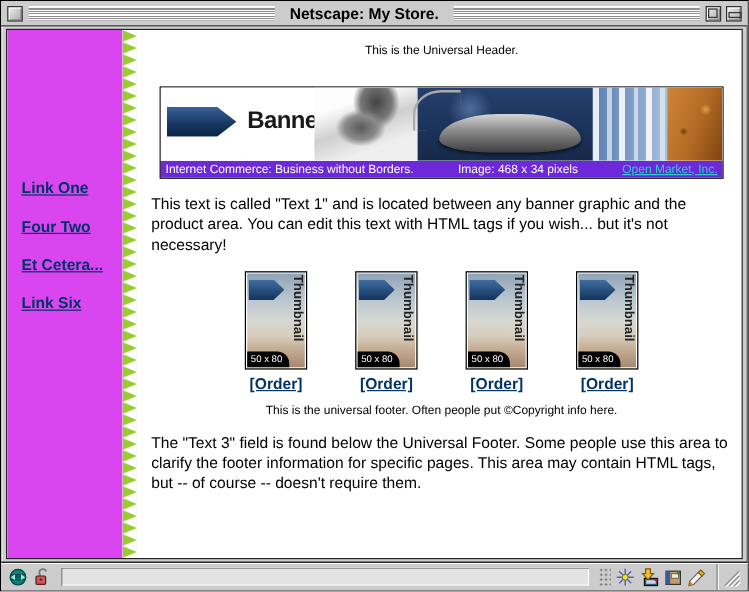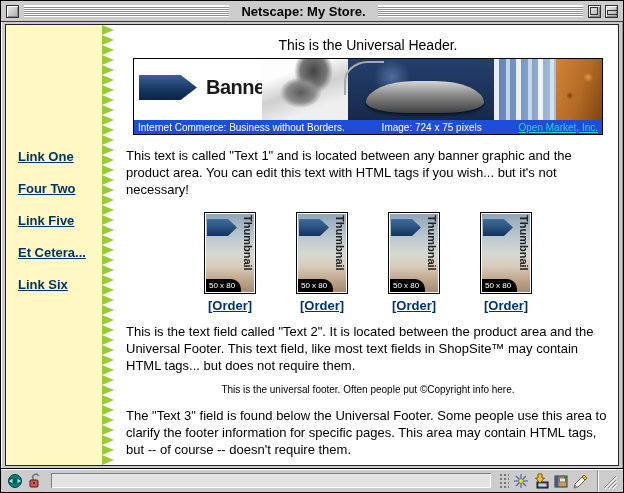--- a/index.html
+++ b/index.html
@@ -49,35 +49,35 @@
   .viewport {
     flex: 1 1 auto; margin: 2px 4px;
     border: 1px solid #222;
     background: #fff;
     position: relative; overflow: hidden;
   }
 
   
   .sidebar {
     position: absolute; left: 0; top: 0; bottom: 0; width: 96px;
-    background: #fef9c3;
+    background: #d946ef;
   }
   .teeth { position: absolute; left: 96px; top: 0; bottom: 0; width: 12px; }
   .teeth svg { display: block; width: 12px; height: 100%; }
   .sidebar-links { padding-top: 124px; }
   .slink {
     display: block; margin: 0 0 17px 12px;
     font-size: 13px; font-weight: bold;
     color: #003366; text-decoration: underline;
     cursor: pointer; white-space: nowrap;
   }
 
   
   .main { margin-left: 112px; padding: 6px 8px 0 8px; font-size: 13px; color: #000; }
-  .uheader { font-size: 14px; text-align: center; margin: 6px 0 5px; }
+  .uheader { font-size: 10px; text-align: center; margin: 6px 0 24px; }
 
   
   .banner { width: 470px; margin: 0 auto 12px; border: 1px solid #000; }
   .banner-photo { position: relative; width: 468px; height: 61px; background: #fff; overflow: hidden; }
   .b-arrow {
     position: absolute; left: 5px; top: 16px; width: 58px; height: 25px;
     background: linear-gradient(180deg, #39639a 0%, #16355f 60%, #0a2445 100%);
     clip-path: polygon(0 0, 72% 0, 100% 50%, 72% 100%, 0 100%);
   }
   .b-label { position: absolute; left: 72px; top: 17px; font-size: 20px; font-weight: bold; color: #1a1a1a; letter-spacing: -0.5px; }
@@ -112,21 +112,21 @@
       linear-gradient(90deg, #5f82b4 0%, #7d9cc6 50%, #a9c0da 100%);
   }
   .b-rock {
     position: absolute; left: 422px; top: 0; width: 46px; height: 61px;
     background:
       radial-gradient(circle 5px at 30% 60%, #6e3c10 0%, transparent 70%),
       radial-gradient(circle 7px at 70% 30%, #e09a4a 0%, transparent 70%),
       linear-gradient(110deg, #d08438 0%, #b26a24 55%, #7e4312 100%);
   }
   .banner-caption {
-    width: 468px; height: 14px; background: #1d4ed8;
+    width: 468px; height: 14px; background: #6d28d9;
     display: flex; align-items: center; justify-content: space-between;
     padding: 0 4px; font-size: 10px; white-space: nowrap;
   }
   .cap-left, .cap-center { color: #fff; }
   .cap-right { color: #33cccc; text-decoration: underline; }
 
   
   .para { width: 484px; line-height: 17px; margin-bottom: 10px; }
   .ufooter { font-size: 10px; text-align: center; margin: 10px 0 12px; }
 
@@ -200,21 +200,20 @@
     <div class="tb-box zoom" style="margin-right:4px;"></div>
     <div class="tb-box collapse"></div>
   </div>
 
   <div class="viewport">
 
     <div class="sidebar">
       <div class="sidebar-links">
         <a class="slink">Link One</a>
         <a class="slink">Four Two</a>
-        <a class="slink">Link Five</a>
         <a class="slink">Et Cetera...</a>
         <a class="slink">Link Six</a>
       </div>
     </div>
     <div class="teeth">
       <svg preserveAspectRatio="none">
         <defs>
           <pattern id="zz" width="12" height="10" patternUnits="userSpaceOnUse">
             <polygon points="0,0 12,5 0,10" fill="#99cc33"></polygon>
           </pattern>
@@ -234,21 +233,21 @@
           <div class="b-hand"></div>
           <div class="b-mouse-bg">
             <div class="b-mouse"></div>
             <div class="b-cord"></div>
           </div>
           <div class="b-sky"></div>
           <div class="b-rock"></div>
         </div>
         <div class="banner-caption">
           <span class="cap-left">Internet Commerce: Business without Borders.</span>
-          <span class="cap-center">Image: 724 x 75 pixels</span>
+          <span class="cap-center">Image: 468 x 34 pixels</span>
           <span class="cap-right">Open Market, Inc.</span>
         </div>
       </div>
 
       <div class="para">This text is called "Text 1" and is located between any banner graphic and the product area. You can edit this text with HTML tags if you wish... but it's not necessary!</div>
 
       <div class="products">
 
         <div class="product">
           <div class="thumb">
@@ -281,21 +280,20 @@
           <div class="thumb">
             <div class="t-arrow"></div>
             <div class="t-vlabel">Thumbnail</div>
             <div class="t-badge">50 x 80</div>
           </div>
           <a class="order-link">[Order]</a>
         </div>
 
       </div>
 
-      <div class="para">This is the text field called "Text 2". It is located between the product area and the Universal Footer. This text field, like most text fields in ShopSite™ may contain HTML tags... but does not require them.</div>
 
       <div class="ufooter">This is the universal footer. Often people put ©Copyright info here.</div>
 
       <div class="para">The "Text 3" field is found below the Universal Footer. Some people use this area to clarify the footer information for specific pages. This area may contain HTML tags, but -- of course -- doesn't require them.</div>
 
     </div>
   </div>
 
   <div class="statusbar">
     <svg class="sb-icon" viewBox="0 0 16 16">

